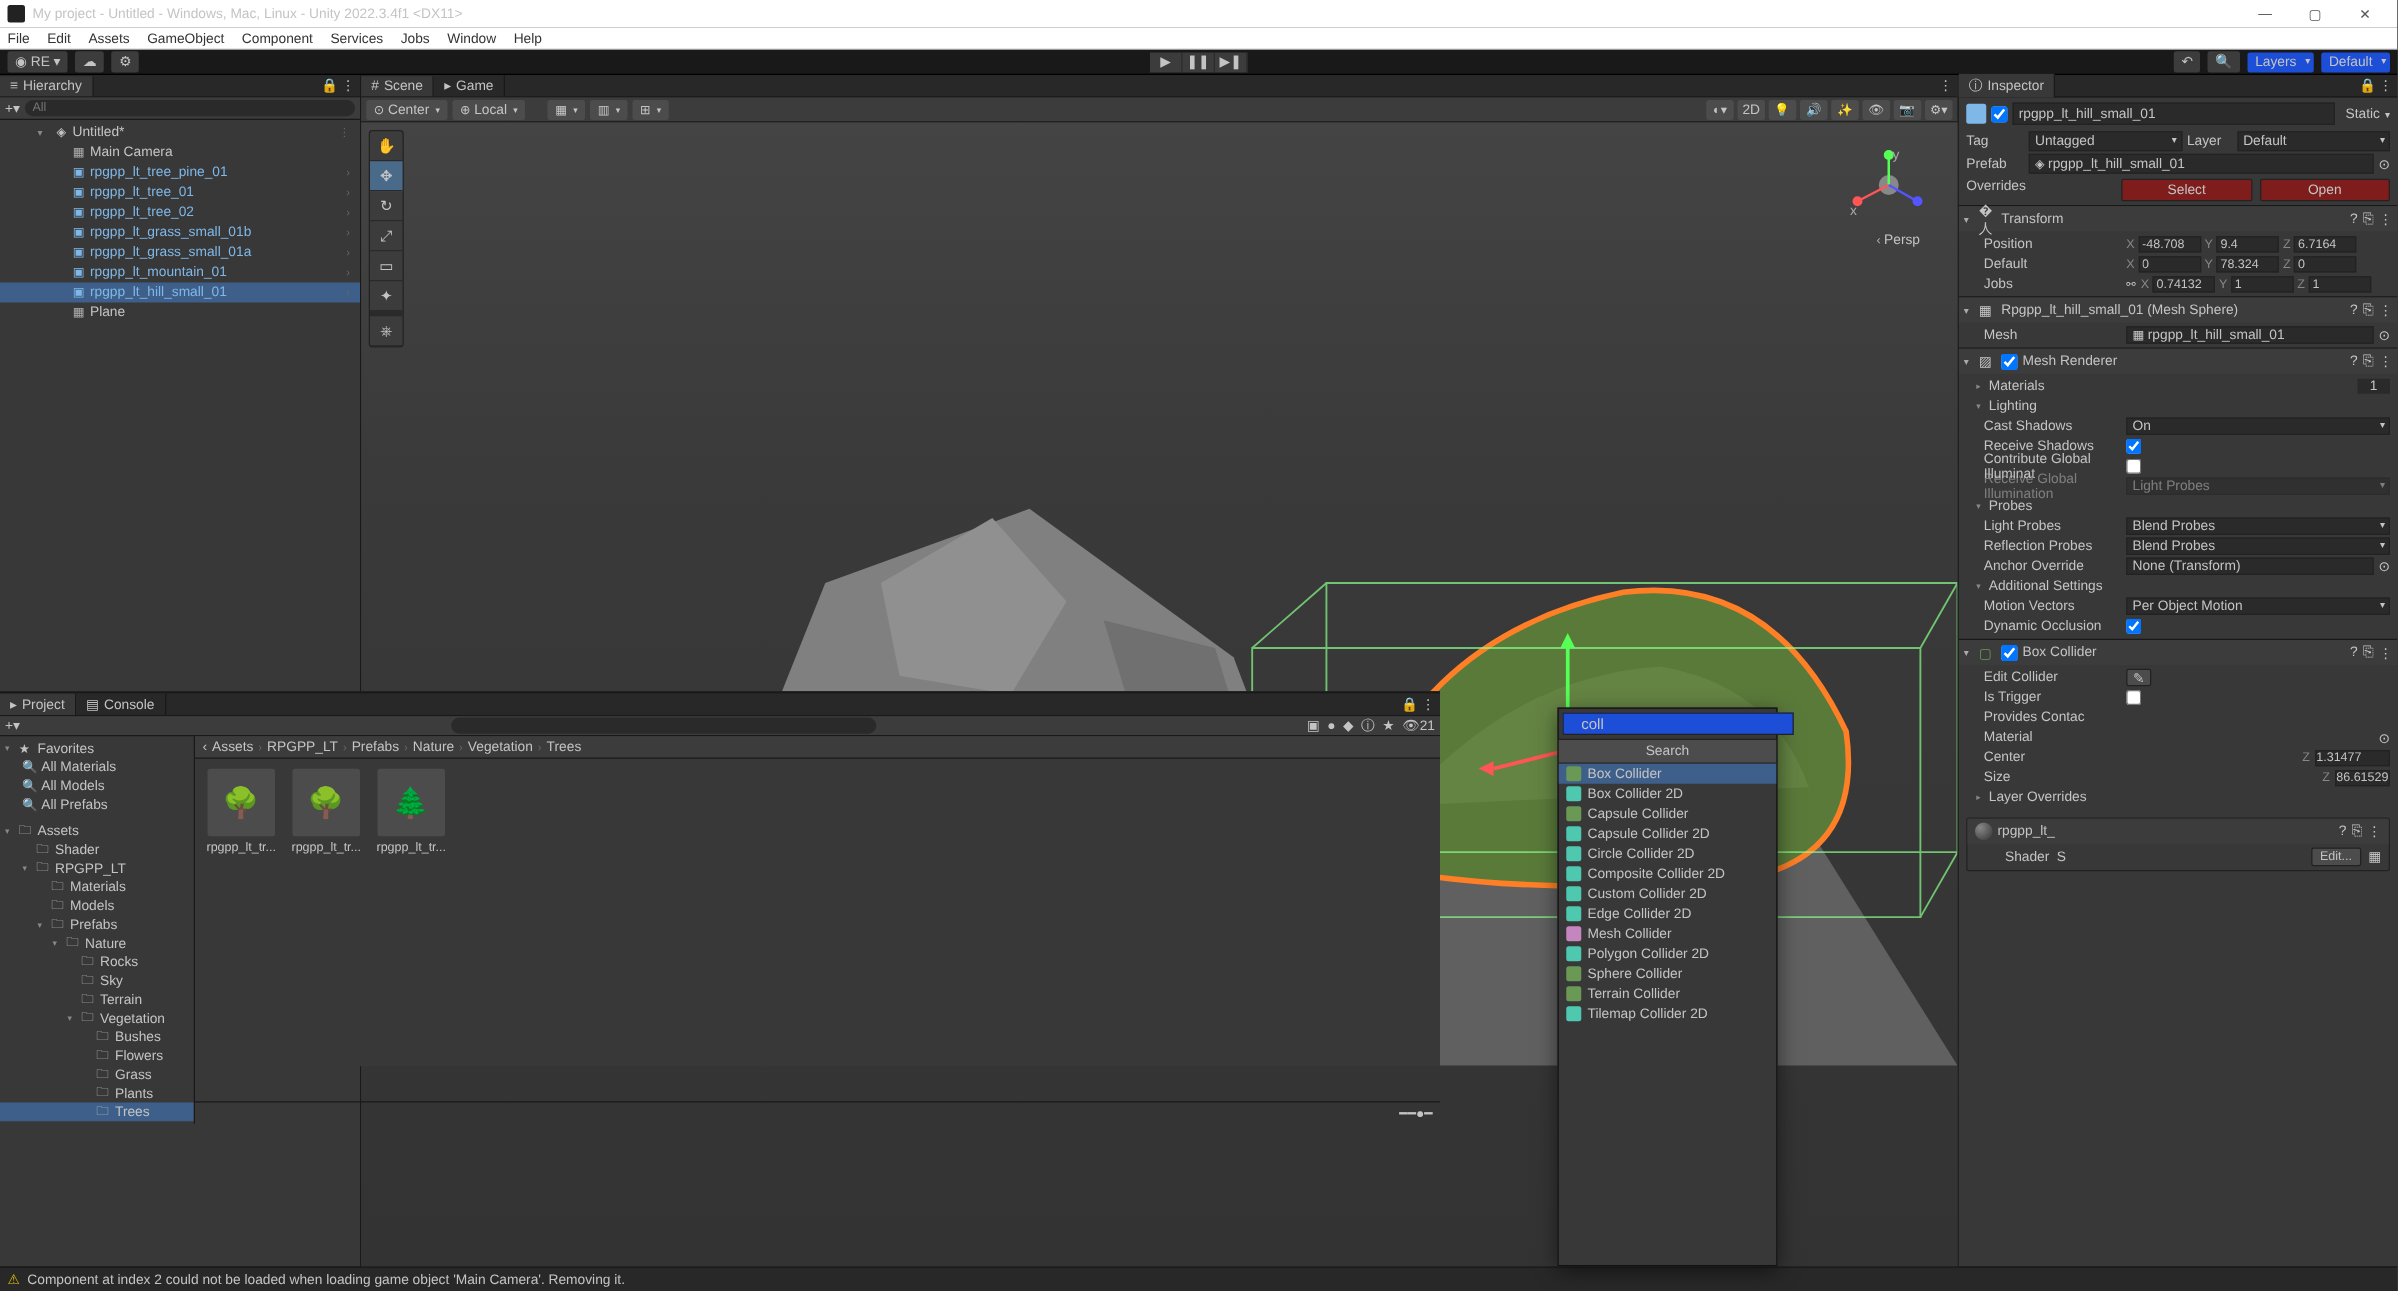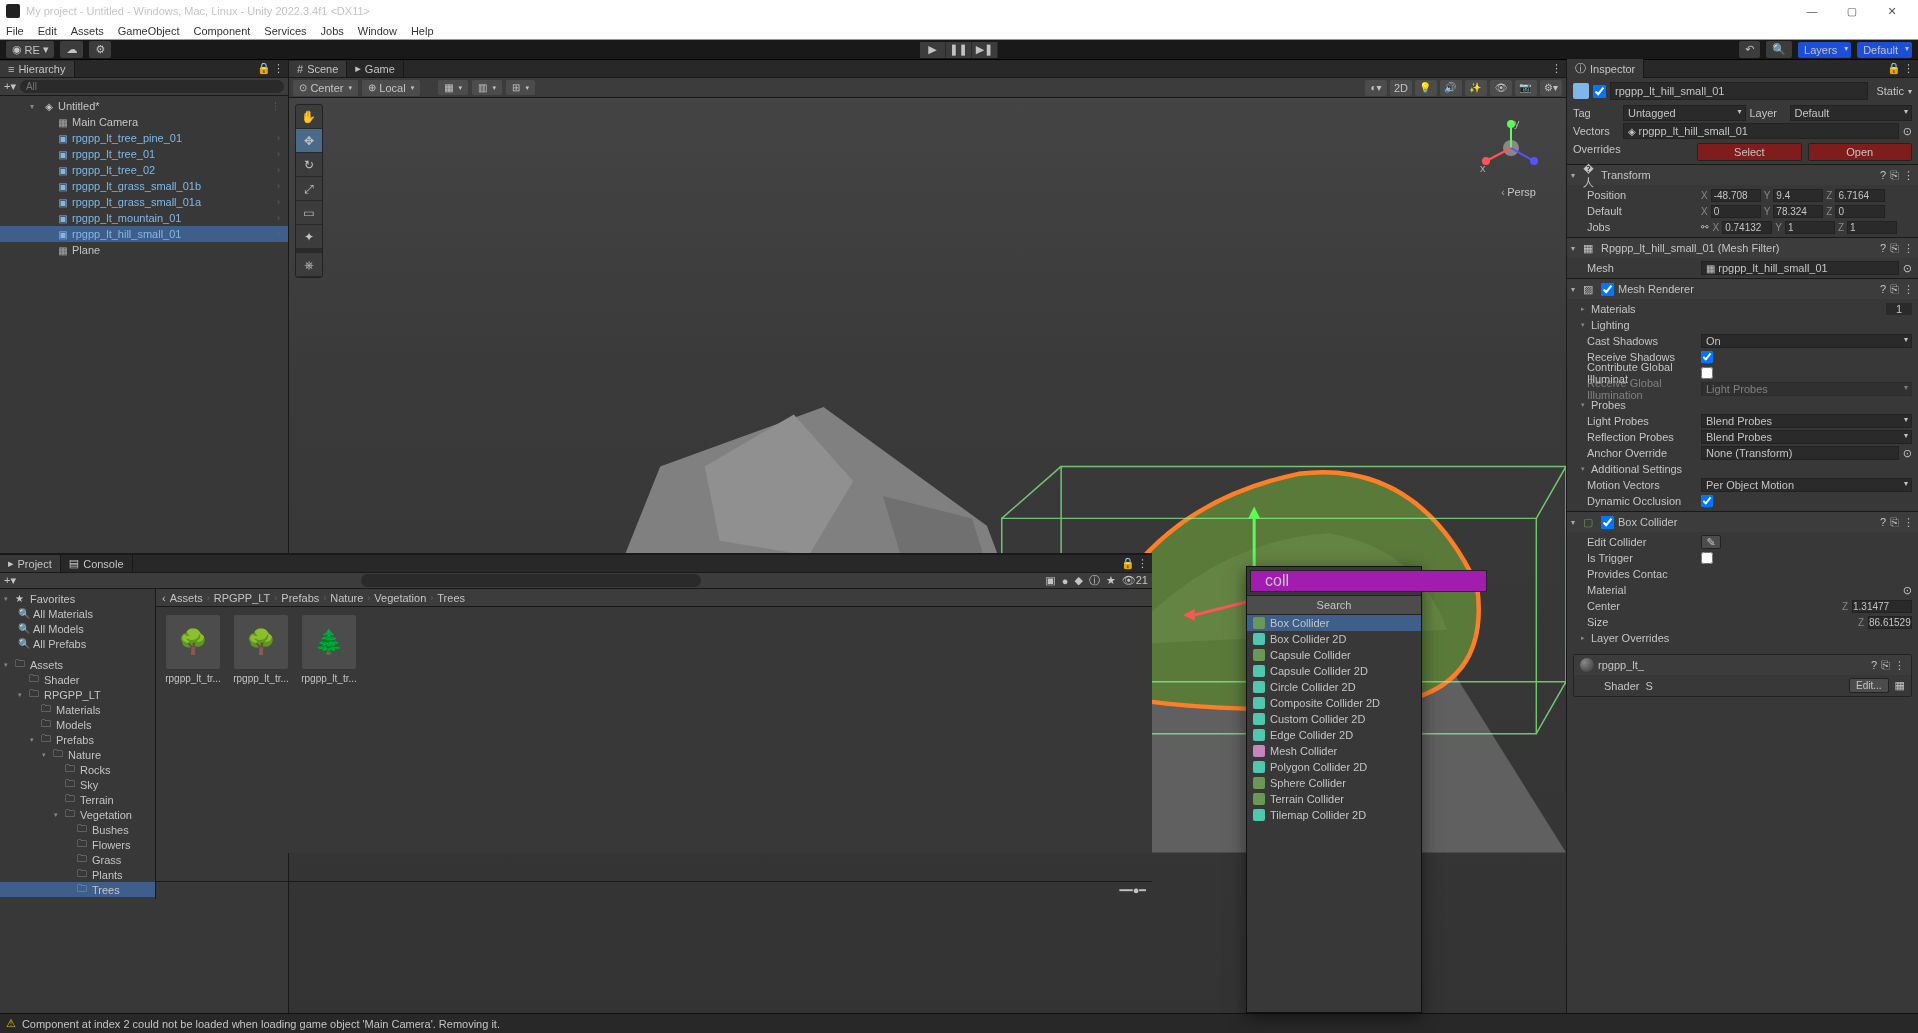--- a/index.html
+++ b/index.html
@@ -102,21 +102,21 @@
 .prop-row .xyz .ax { color: #888; font-size: 10px; }
 .prop-row .xyz input { width: 50px; background: #2a2a2a; border: 1px solid #222; color: #c4c4c4; font-size: 10px; padding: 0 2px; }
 .prop-row .pfield { flex: 1; background: #2a2a2a; border: 1px solid #222; padding: 0 4px; font-size: 10px; position: relative; }
 .prop-row .pfield.drop::after { content:"▾"; position:absolute; right:3px; font-size:8px; }
 .prop-row input[type=checkbox] { width: 12px; height: 12px; }
 .sub-header { padding: 2px 6px 2px 14px; font-weight: 500; height: 16px; display: flex; align-items: center; }
 .sub-header .schev { width: 8px; font-size: 7px; color: #888; margin-right: 2px; }
 
 .search-popup { position: absolute; right: 92px; bottom: 20px; width: 176px; background: #383838; border: 1px solid #111; box-shadow: 0 4px 16px rgba(0,0,0,0.5); z-index: 100; }
 .search-popup .sp-search { display: flex; padding: 3px; border-bottom: 1px solid #222; }
-.search-popup .sp-search input { flex: 1; background: #a21caf; border: 1px solid #222; padding: 1px 14px 1px 14px; color: #c4c4c4; font-size: 16px; }
+.search-popup .sp-search input { flex: 1; background: #1d4ed8; border: 1px solid #222; padding: 1px 14px 1px 14px; color: #c4c4c4; font-size: 12px; }
 .search-popup .sp-title { text-align: center; padding: 3px; background: #4c4c4c; border-bottom: 1px solid #222; font-weight: 500; }
 .search-popup .sp-item { padding: 2px 6px; display: flex; align-items: center; gap: 5px; height: 16px; }
 .search-popup .sp-item.selected { background: #3e5f8a; }
 .search-popup .sp-item .spicon { width: 12px; height: 12px; background: #6a9955; border-radius: 2px; }
 .search-popup .sp-item .spicon.c2d { background: #4ec9b0; }
 .search-popup .sp-item .spicon.mesh { background: #c586c0; }
 
 .statusbar { height: 20px; background: #282828; border-top: 1px solid #111; display: flex; align-items: center; padding: 0 6px; gap: 6px; }
 .statusbar .warn { color: #e0c000; }
 
@@ -362,21 +362,21 @@
         <span class="static">Static</span>
         <span style="font-size:8px">▾</span>
       </div>
       <div class="insp-row">
         <span class="lbl">Tag</span>
         <div class="field dropdown"><span>Untagged</span></div>
         <span class="lbl" style="width:36px">Layer</span>
         <div class="field dropdown"><span>Default</span></div>
       </div>
       <div class="insp-row">
-        <span class="lbl">Vectors</span>
+        <span class="lbl">Prefab</span>
         <div class="field">◈ <span>rpgpp_lt_hill_small_01</span></div>
         <span>⊙</span>
       </div>
       <div class="insp-prefab-row">
         <div class="field dropdown" style="flex:1.2"><span>Overrides</span></div>
         <div class="pbtn">Select</div>
         <div class="pbtn">Open</div>
       </div>
 
       <div class="component">
@@ -425,21 +425,21 @@
                 <input value="1" style="">
               </div>
             </div>
         </div>
       </div>
 
       <div class="component">
         <div class="comp-header">
             <span class="chev">▾</span>
             <span class="cicon">▦</span>
-            <span class="ctitle">Rpgpp_lt_hill_small_01 (Mesh Filter)</span>
+            <span class="ctitle">Rpgpp_lt_hill_small_01 (Mesh Sphere)</span>
             <span class="copts">
               <span>?</span>
               <span>⎘</span>
               <span>⋮</span>
             </span>
           </div>
         <div class="comp-body">
           <div class="prop-row">
               <span class="plbl">Mesh</span>
               <div class="pfield">▦ <span>rpgpp_lt_hill_small_01</span></div>

